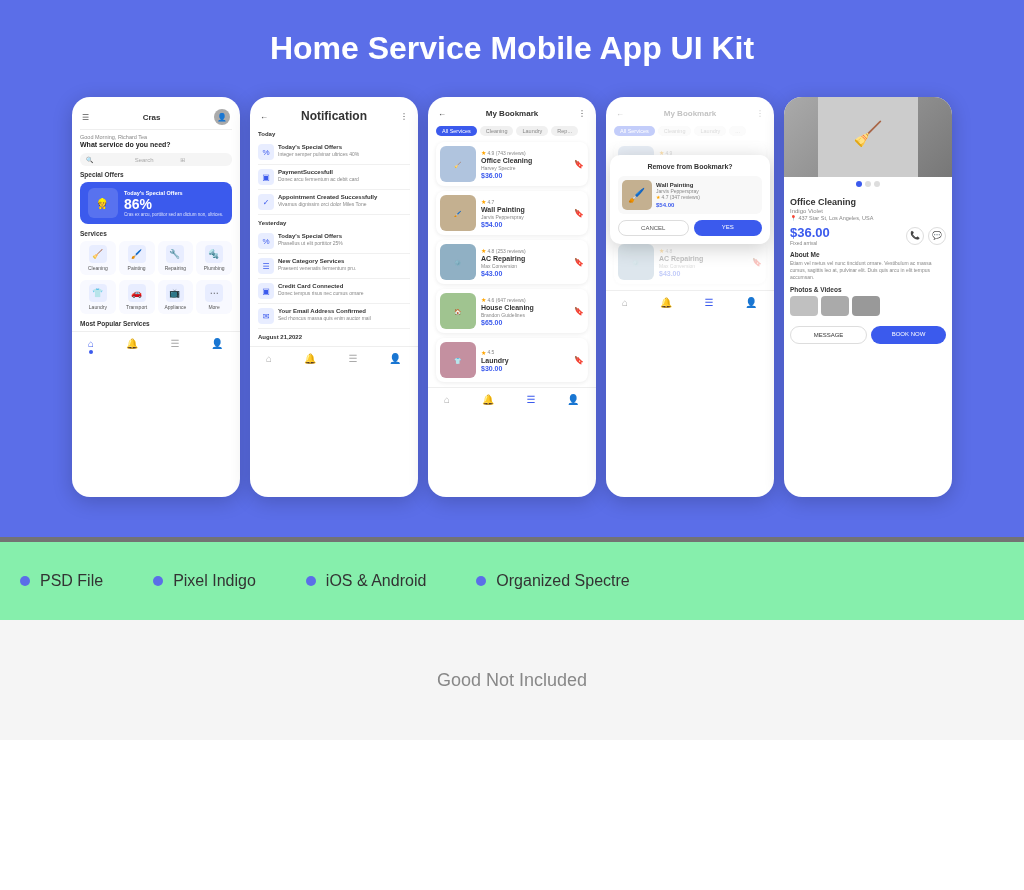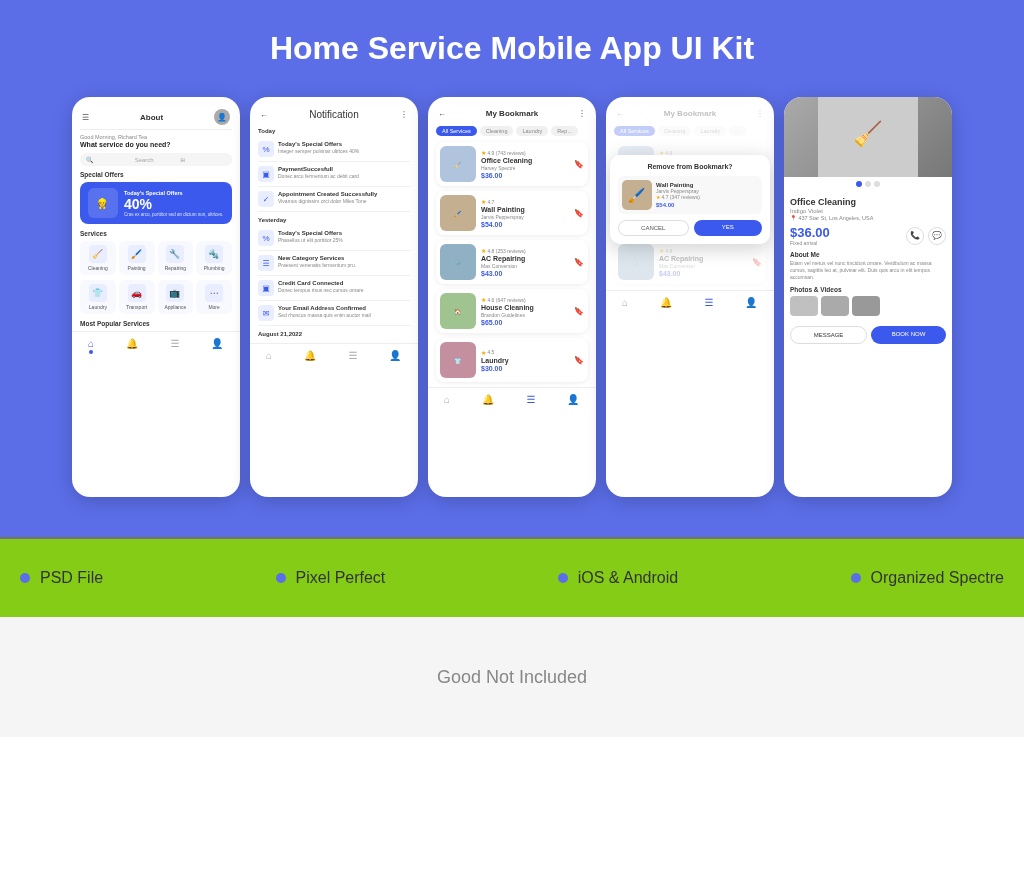--- a/index.html
+++ b/index.html
@@ -128,21 +128,21 @@
       width: 4px; height: 4px; background: #3b5aed;
       border-radius: 50%; margin-top: 1px;
     }
 
     
     .p2-header {
       display: flex; align-items: center; justify-content: space-between;
       padding: 4px 2px; margin-bottom: 4px;
     }
     .p2-back { font-size: 8px; color: #333; cursor: pointer; }
-    .p2-title { font-size: 10px; font-weight: 400; color: #333; }
+    .p2-title { font-size: 12px; font-weight: 700; color: #333; }
     .p2-more { font-size: 8px; color: #333; }
 
     .p2-day-label { font-size: 6px; font-weight: 600; color: #333; margin-bottom: 3px; }
 
     .p2-notif-item {
       display: flex; align-items: flex-start; padding: 4px 0;
       border-bottom: 0.5px solid #f0f0f0;
     }
     .p2-notif-icon {
       width: 16px; height: 16px; border-radius: 4px;
@@ -282,27 +282,27 @@
       flex: 1; padding: 5px; border: 1px solid #ddd; border-radius: 16px;
       background: #fff; font-size: 6px; color: #333; text-align: center;
     }
     .p5-book-btn {
       flex: 1; padding: 5px; border-radius: 16px;
       background: #3b5aed; font-size: 6px; color: #fff; text-align: center;
     }
 
     
     .middle-section {
-      background: #84cc16;
+      background: #86efac;
       padding: 30px 20px;
       display: flex;
-      justify-content: space-between;
+      justify-content: flex-start;
       align-items: center;
       gap: 50px;
-      border-top: 2px solid #737373;
+      border-top: 5px solid #737373;
     }
 
     .feature-item {
       display: flex;
       align-items: center;
       gap: 10px;
     }
 
     .feature-dot {
       width: 10px;
@@ -339,36 +339,36 @@
 
 <div class="top-section">
   <h1 class="main-title">Home Service Mobile App UI Kit</h1>
 
   <div class="phones-container">
 
     <div class="phone">
       <div class="phone-screen">
         <div class="p1-header">
           <span class="menu-icon">☰</span>
-          <span class="home-title">About</span>
+          <span class="home-title">Cras</span>
           <div class="avatar">👤</div>
         </div>
         <div class="p1-greeting">Good Morning, Richard Tea</div>
         <div class="p1-question">What service do you need?</div>
         <div class="p1-search">
           <span>🔍</span>
           <span style="margin-left:3px;">Search</span>
           <span class="filter">⊞</span>
         </div>
         <div class="p1-section-label">Special Offers</div>
         <div class="p1-offer-card">
           <div class="offer-icon">👷</div>
           <div>
             <div class="p1-offer-label">Today's Special Offers</div>
-            <div class="p1-offer-pct">40%</div>
+            <div class="p1-offer-pct">86%</div>
             <div class="p1-offer-desc">Cras ex arcu, porttitor sed an dictum non, ultrices.</div>
           </div>
         </div>
         <div class="p1-section-label">Services</div>
         <div class="p1-services-grid">
           <div class="p1-service-item">
             <div class="p1-service-icon">🧹</div>
             <span class="p1-service-name">Cleaning</span>
           </div>
           <div class="p1-service-item">
@@ -721,21 +721,21 @@
   </div>
 </div>
 
 <div class="middle-section">
   <div class="feature-item">
     <div class="feature-dot"></div>
     <span class="feature-label">PSD File</span>
   </div>
   <div class="feature-item">
     <div class="feature-dot"></div>
-    <span class="feature-label">Pixel Perfect</span>
+    <span class="feature-label">Pixel Indigo</span>
   </div>
   <div class="feature-item">
     <div class="feature-dot"></div>
     <span class="feature-label">iOS &amp; Android</span>
   </div>
   <div class="feature-item">
     <div class="feature-dot"></div>
     <span class="feature-label">Organized Spectre</span>
   </div>
 </div>

